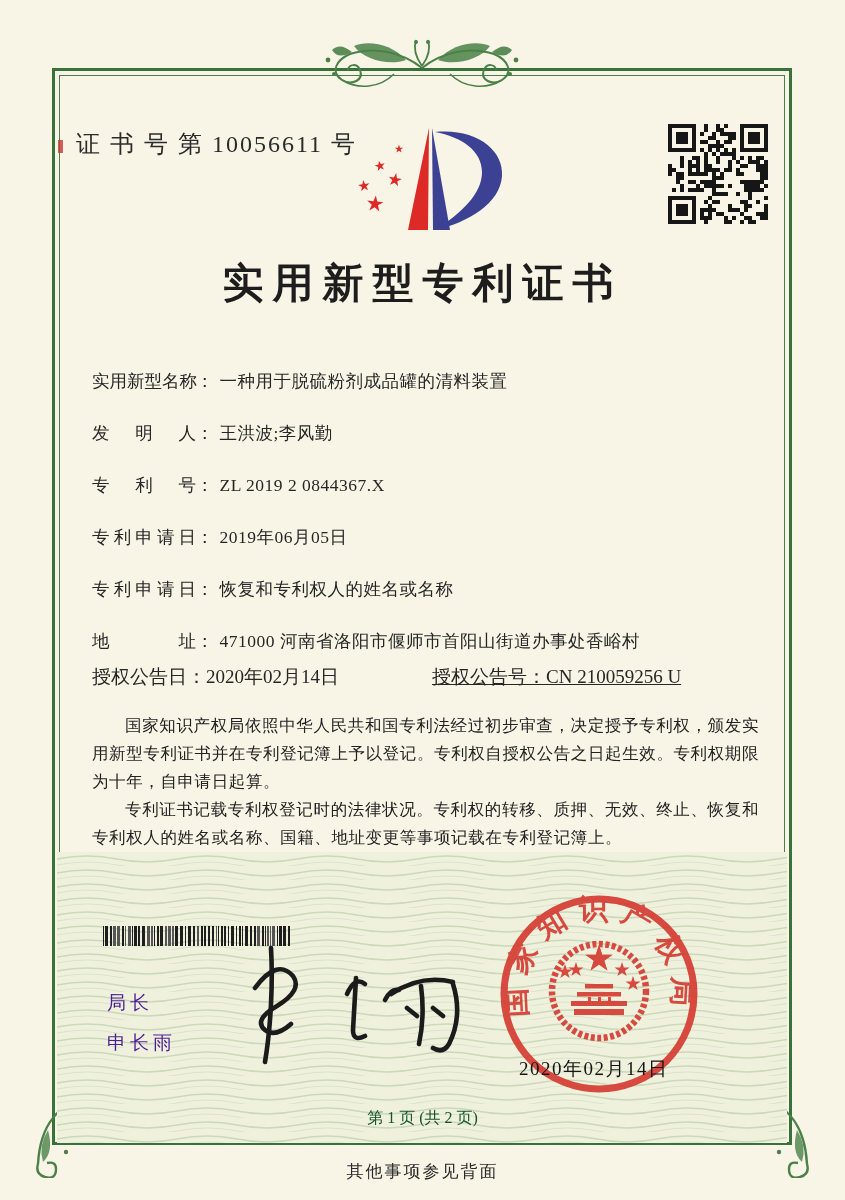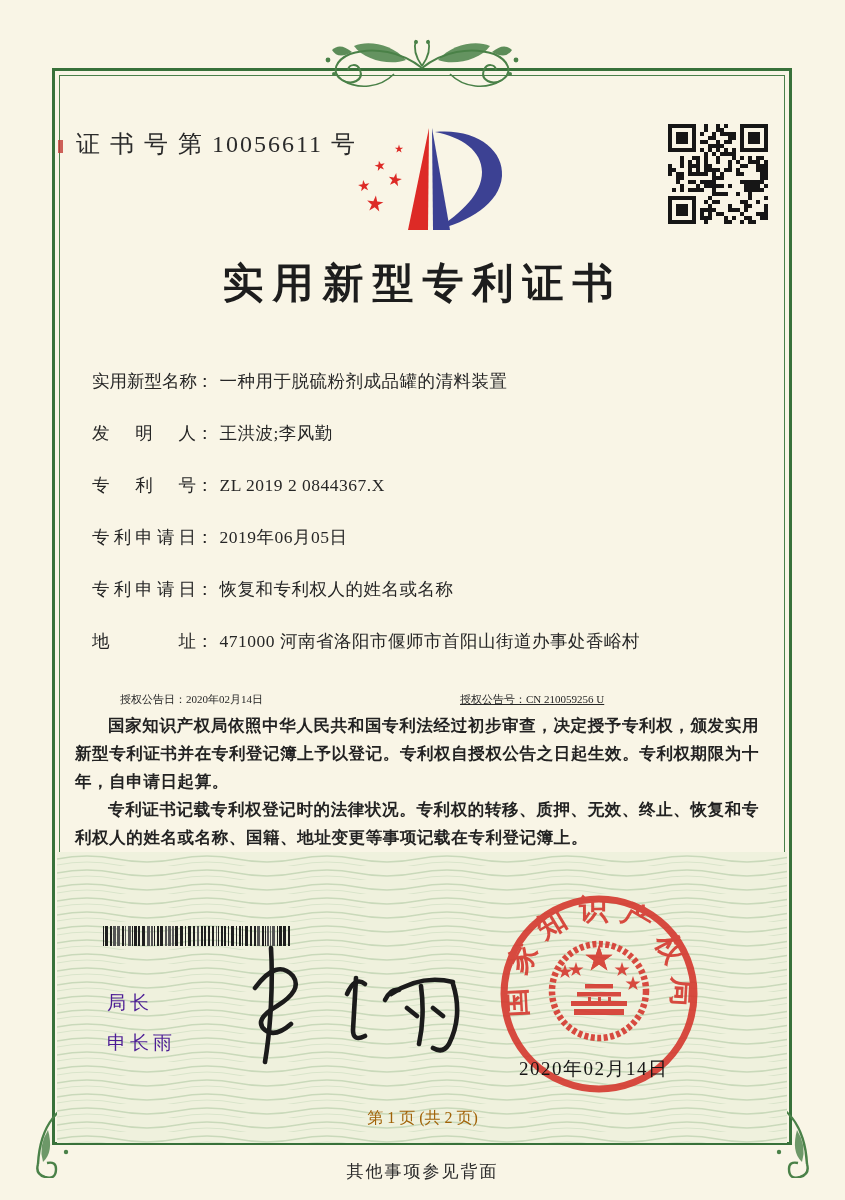--- a/index.html
+++ b/index.html
@@ -28,40 +28,40 @@
   .qr { position:absolute; left:668px; top:124px; width:100px; height:100px; }
   .title { position:absolute; left:0; right:0; top:256px; text-align:center;
     font-size:41px; font-weight:bold; letter-spacing:9px; color:#1d1d1d; }
   
   .fields { position:absolute; left:92px; right:88px; top:368px; }
   .field-row { height:52px; font-size:17.5px; line-height:26px; white-space:nowrap; }
   .field-label { display:inline-block; width:104px; text-align:justify;
     text-align-last:justify; vertical-align:top; }
   .field-colon { display:inline-block; margin-right:6px; vertical-align:top; }
   .field-value { letter-spacing:.5px; }
-  .grant-row { position:absolute; left:92px; top:692px; font-size:11px; white-space:nowrap;margin-left:28px; }
+  .grant-row { position:absolute; left:92px; top:664px; font-size:19px; white-space:nowrap; }
   .grant-pair2 { position:absolute; left:340px; top:0;text-decoration:underline; }
   
-  .body-text { position:absolute; left:75px; right:86px; top:712px;font-weight:bold; }
+  .body-text { position:absolute; left:92px; right:86px; top:712px; }
   .body-text p { font-size:16.5px; line-height:28px; text-indent:2em;
     text-align:justify; letter-spacing:.6px; color:#222; }
   
   .wave-band { position:absolute; left:57px; top:852px; width:730px; height:291px; z-index:1; }
   .barcode { position:absolute; left:103px; top:926px; height:20px; z-index:2;
     font-size:0; white-space:nowrap; }
   .barcode span { display:inline-block; height:20px; background:#1e1e1e; }
   .signer { position:absolute; left:107px; top:990px; z-index:2; font-size:19px;
     letter-spacing:4px; color:#4c1d95; }
   .signer div { margin-bottom:14px; }
   .signature { position:absolute; left:225px; top:942px; width:250px; height:128px; z-index:2; }
   .seal { position:absolute; left:490px; top:888px; width:218px; height:215px; z-index:3; }
   .seal-date { position:absolute; left:519px; top:1056px; z-index:4; font-size:19px;
     letter-spacing:1.5px; color:#151515; }
   .page-info { position:absolute; left:0; right:0; top:1108px; text-align:center;
-    z-index:2; font-size:16px; color:#a16207; }
+    z-index:2; font-size:16px; color:#14532d; }
   .back-note { position:absolute; left:0; right:0; top:1160px; text-align:center;
     font-size:17px; letter-spacing:2px; color:#2a2a2a; }
 </style>
 </head>
 <body>
 
 <div class="certificate">
 
   <div class="frame-outer"></div>
   <div class="frame-inner"></div>

